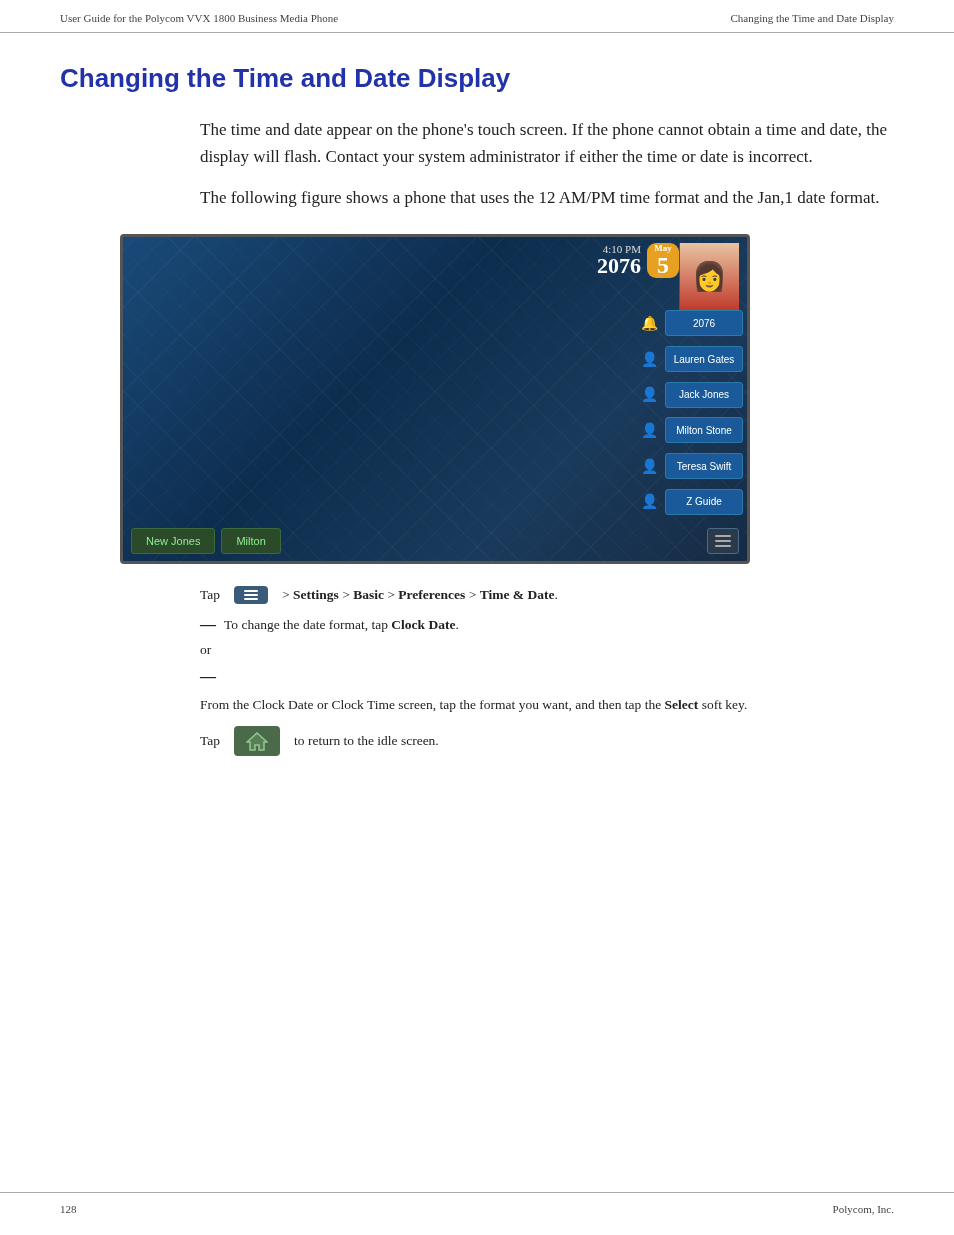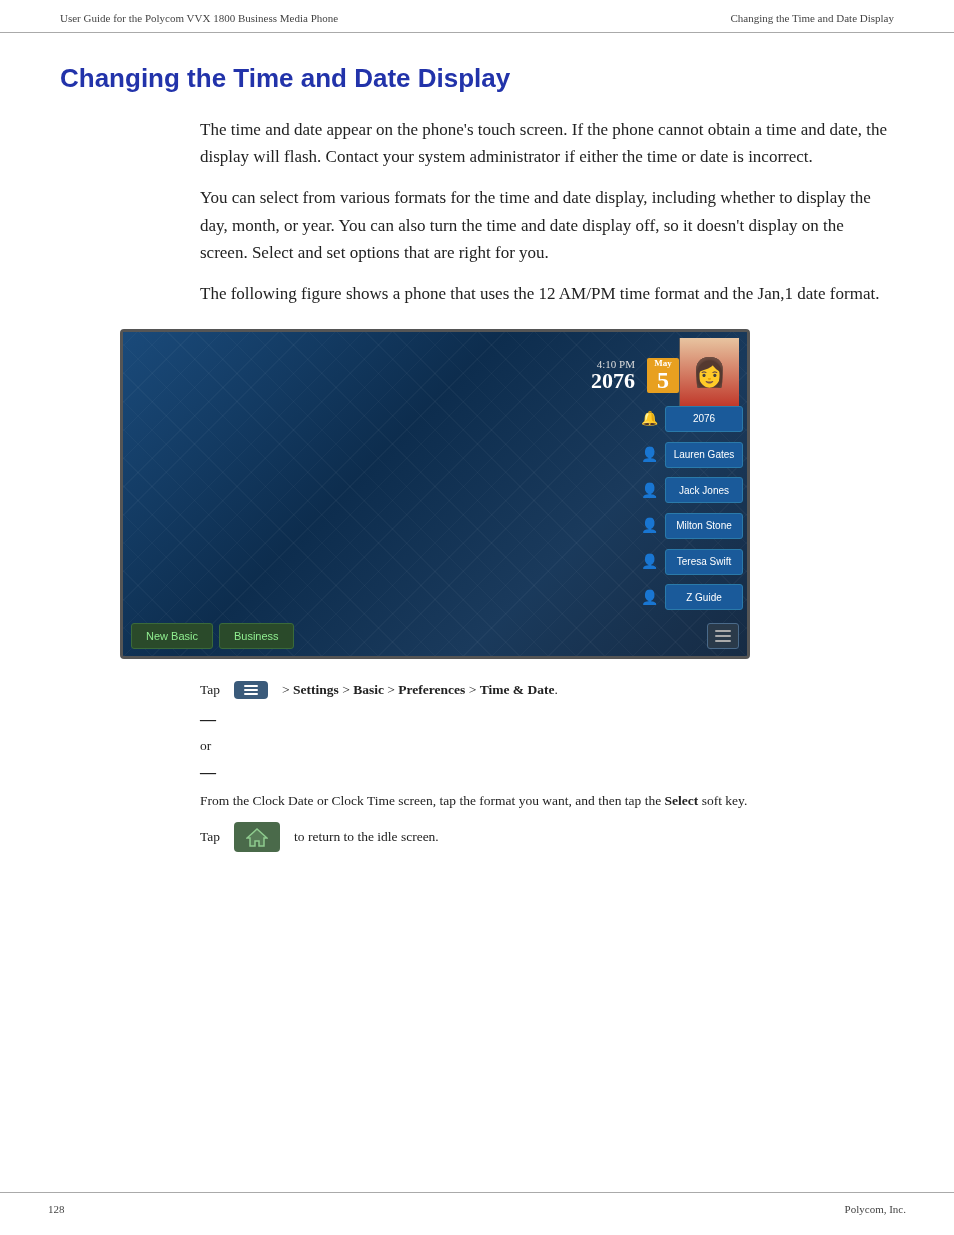--- a/index.html
+++ b/index.html
@@ -83,23 +83,22 @@
       display: flex;
       justify-content: flex-end;
       align-items: flex-start;
       padding: 6px 8px 0 0;
       z-index: 10;
     }
 
     .phone-time-date {
       display: flex;
       align-items: flex-start;
-      gap: 12px;
+      gap: 6px;
       color: #fff;
-      margin-top: 20px;
     }
 
     .phone-time {
       font-size: 11px;
       color: #ddd;
       text-align: right;
     }
 
     .phone-time .time-val {
       display: block;
@@ -111,21 +110,21 @@
       font-weight: bold;
       color: #fff;
       line-height: 1;
     }
 
     .phone-month-day {
       display: flex;
       flex-direction: column;
       align-items: center;
       background: #e8a020;
-      border-radius: 2px;
+      border-radius: 9px;
       padding: 1px 5px;
       min-width: 32px;
     }
 
     .phone-month-label {
       font-size: 9px;
       color: #fff;
       font-weight: bold;
       line-height: 1;
     }
@@ -335,21 +334,21 @@
       background: #4a6a4a;
       border-radius: 4px;
       padding: 5px 12px;
     }
 
     
     .page-footer {
       display: flex;
       justify-content: space-between;
       align-items: center;
-      padding: 10px 48px;
+      padding: 10px 60px;
       margin-top: 30px;
       font-size: 11px;
       color: #444;
       border-top: 1px solid #aaa;
       position: absolute;
       bottom: 10px;
       left: 0; right: 0;
     }
 
     .bold-text { font-weight: bold; }
@@ -360,21 +359,20 @@
 <div class="page-header">
   <span>User Guide for the Polycom VVX 1800 Business Media Phone</span>
   <span>Changing the Time and Date Display</span>
 </div>
 
 <div class="page-content">
 
   <h1 class="chapter-title">Changing the Time and Date Display</h1>
 
   <p class="body-text">The time and date appear on the phone's touch screen. If the phone cannot obtain a time and date, the display will flash. Contact your system administrator if either the time or date is incorrect.</p>
-  <p class="body-text">You can select from various formats for the time and date display, including whether to display the day, month, or year. You can also turn the time and date display off, so it doesn't display on the screen. Select and set options that are right for you.</p>
   <p class="body-text">The following figure shows a phone that uses the 12 AM/PM time format and the Jan,1 date format.</p>
 
   <div class="phone-screenshot">
     <div class="phone-bg"></div>
 
     <div class="phone-top-bar">
       <div class="phone-time-date">
         <div>
           <span class="phone-time">
             <span class="time-val">4:10 PM</span>
@@ -420,22 +418,22 @@
       </div>
 
       <div class="contact-row">
         <div class="contact-icon">👤</div>
         <div class="contact-btn">Z Guide</div>
       </div>
 
     </div>
 
     <div class="phone-softkeys">
-      <button class="softkey-btn">New Basic</button>
-      <button class="softkey-btn">Business</button>
+      <button class="softkey-btn">New Jones</button>
+      <button class="softkey-btn">Milton</button>
       <button class="softkey-btn softkey-right">
         <div class="menu-icon-lines">
           <div class="menu-line"></div>
           <div class="menu-line"></div>
           <div class="menu-line"></div>
         </div>
       </button>
     </div>
   </div>
 
@@ -450,20 +448,23 @@
           <div class="tap-menu-line"></div>
           <div class="tap-menu-line"></div>
         </div>
       </span>
       <span>&gt; <b>Settings</b> &gt; <b>Basic</b> &gt; <b>Preferences</b> &gt; <b>Time &amp; Date</b>.</span>
     </div>
 
 
     <div class="bullet-dash">
       <span class="dash">—</span>
+      <span>
+        <span>To change the date format, tap </span><span class="bold-text">Clock Date</span><span>.</span>
+      </span>
     </div>
 
     <p class="or-line">or</p>
 
     <div class="bullet-dash">
       <span class="dash">—</span>
     </div>
 
     <p class="instruction-para">
       <span>From the Clock Date or Clock Time screen, tap the format you want, and then tap the </span><span class="bold-text">Select</span><span> soft key.</span>

